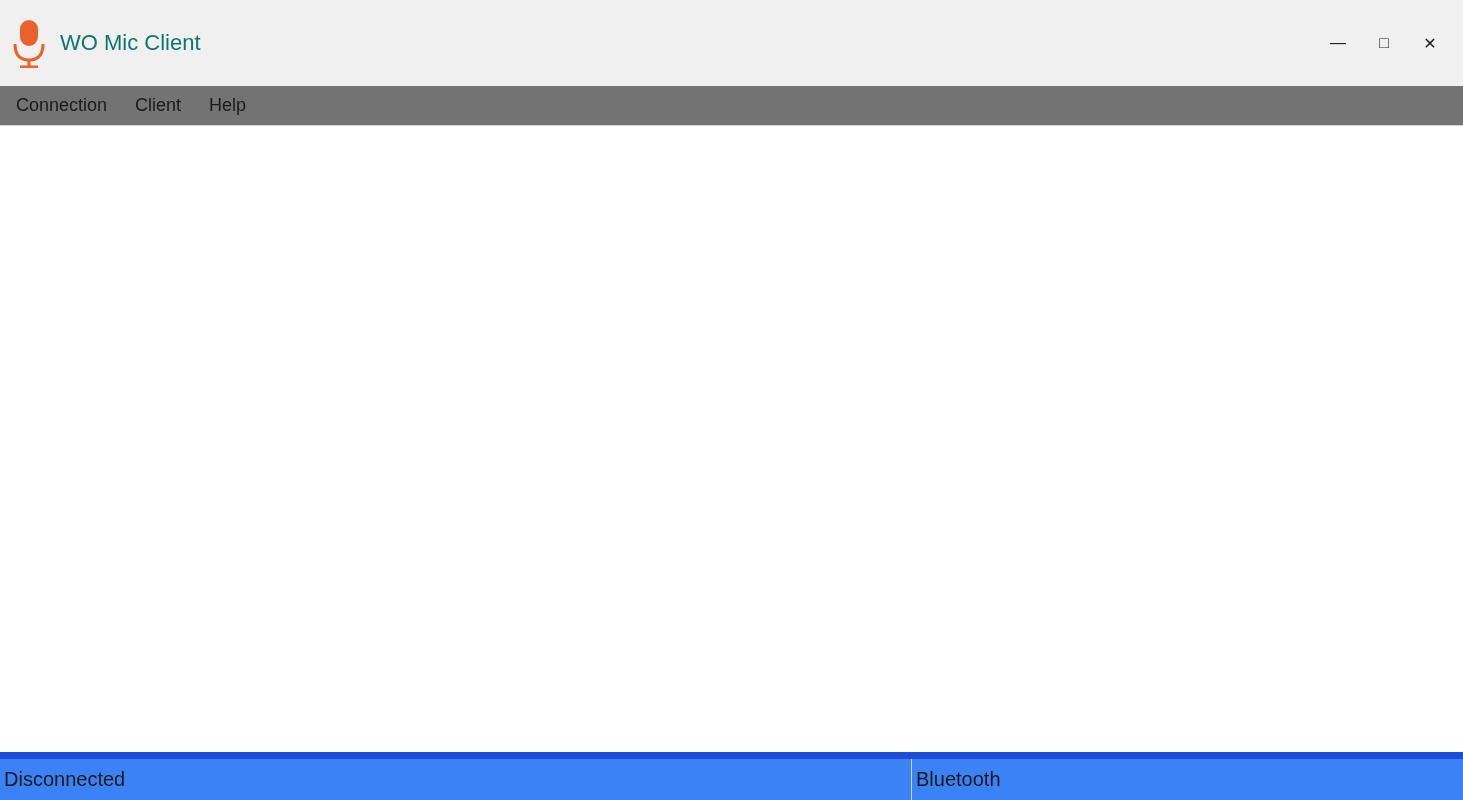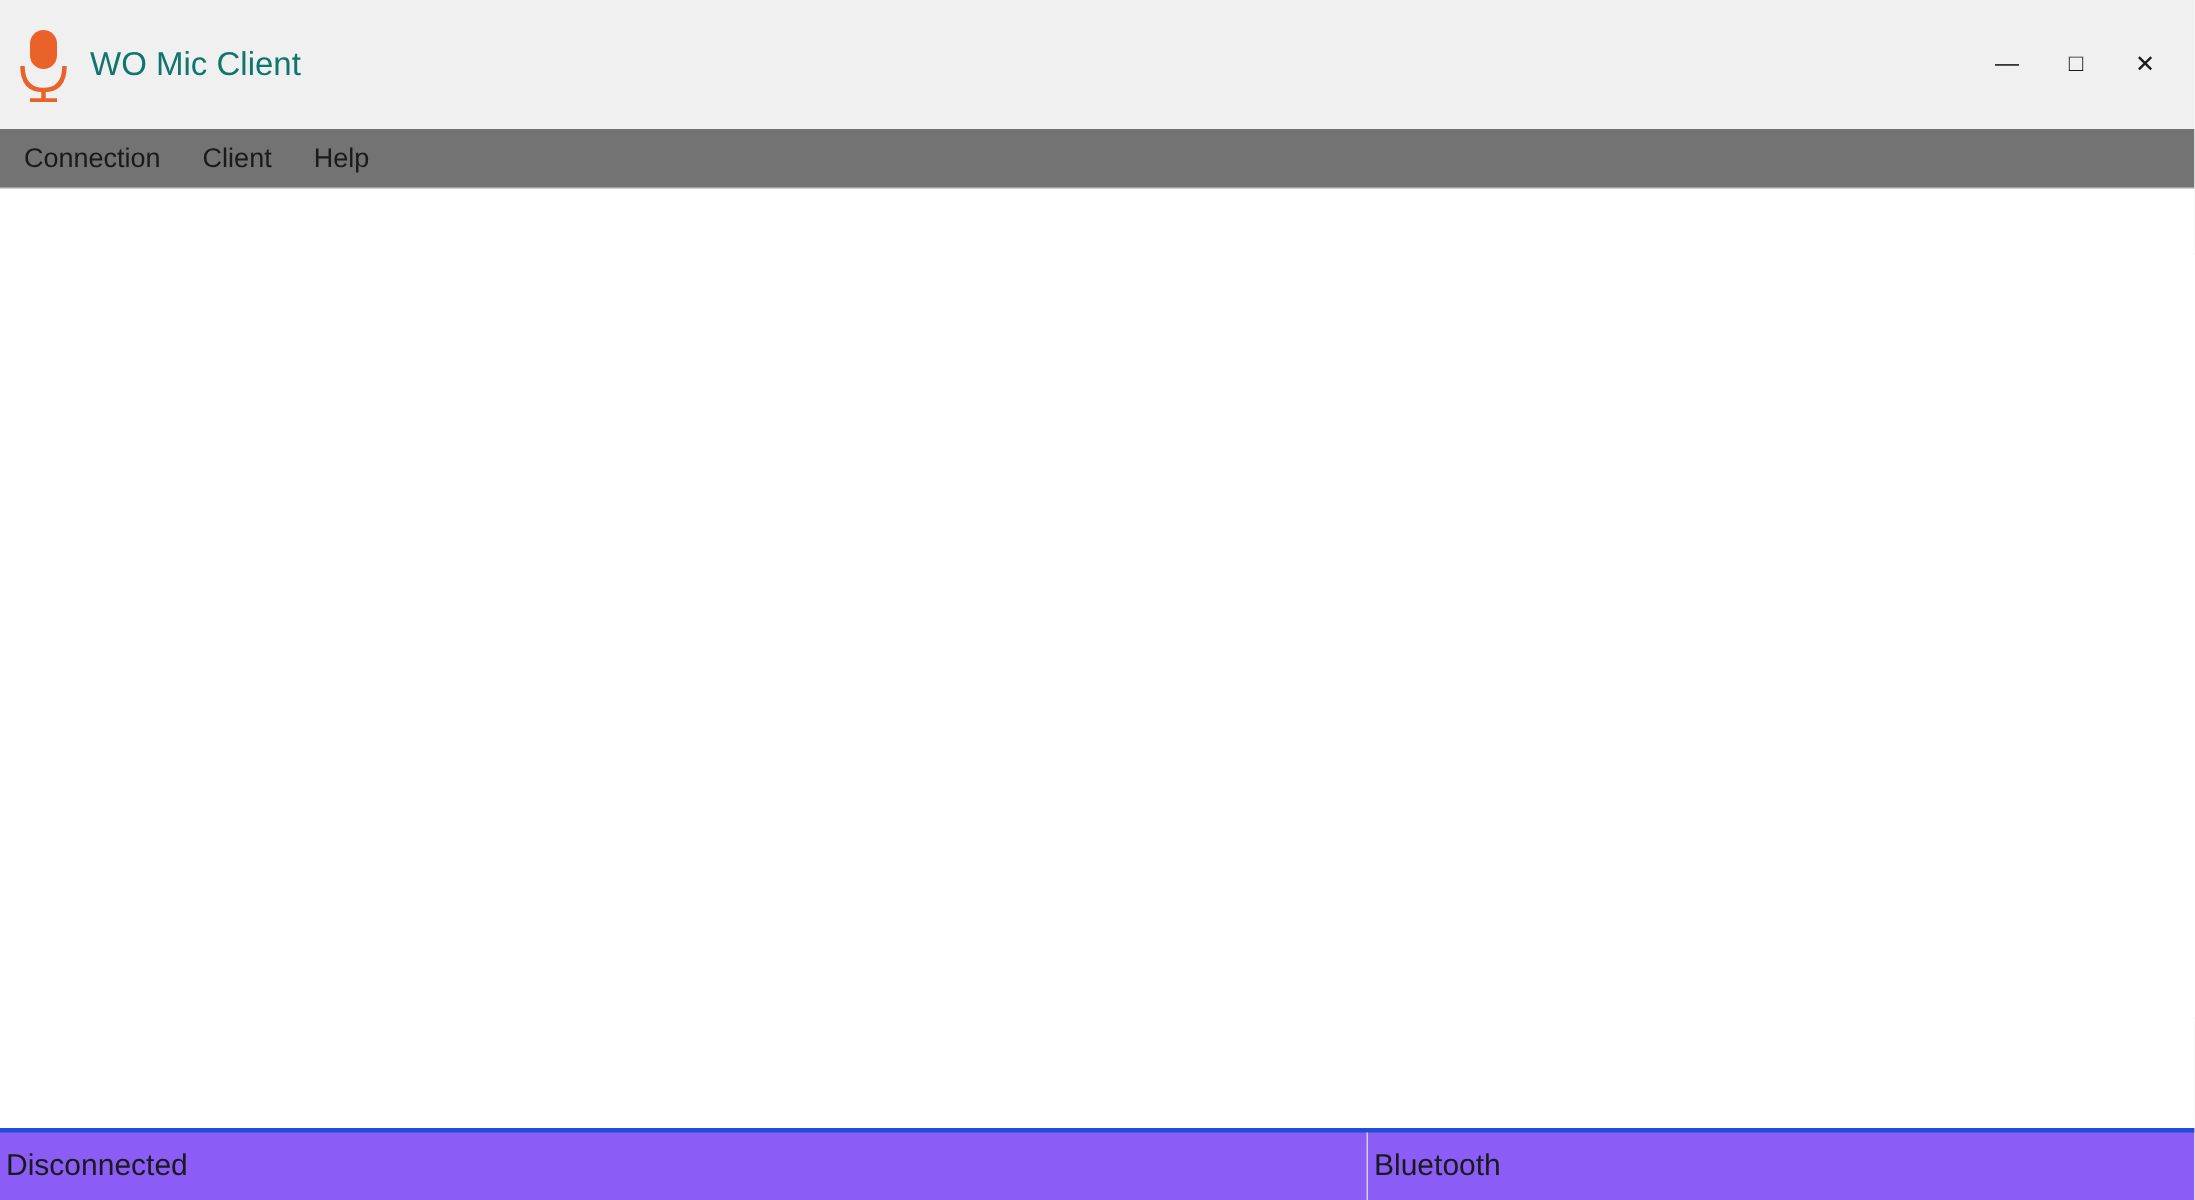--- a/index.html
+++ b/index.html
@@ -90,22 +90,22 @@
     
     .main-content {
       flex: 1;
       background: #ffffff;
     }
 
     
     .status-bar {
       display: flex;
       height: 48px;
-      background: #8b5cf6;
-      border-top: 3px solid #1d4ed8;
+      background: #3b82f6;
+      border-top: 7px solid #1d4ed8;
     }
 
     .status-left {
       flex: 0 0 912px;
       display: flex;
       align-items: center;
       padding: 0 4px;
       border-right: 1px solid #d0d0d0;
     }
 

